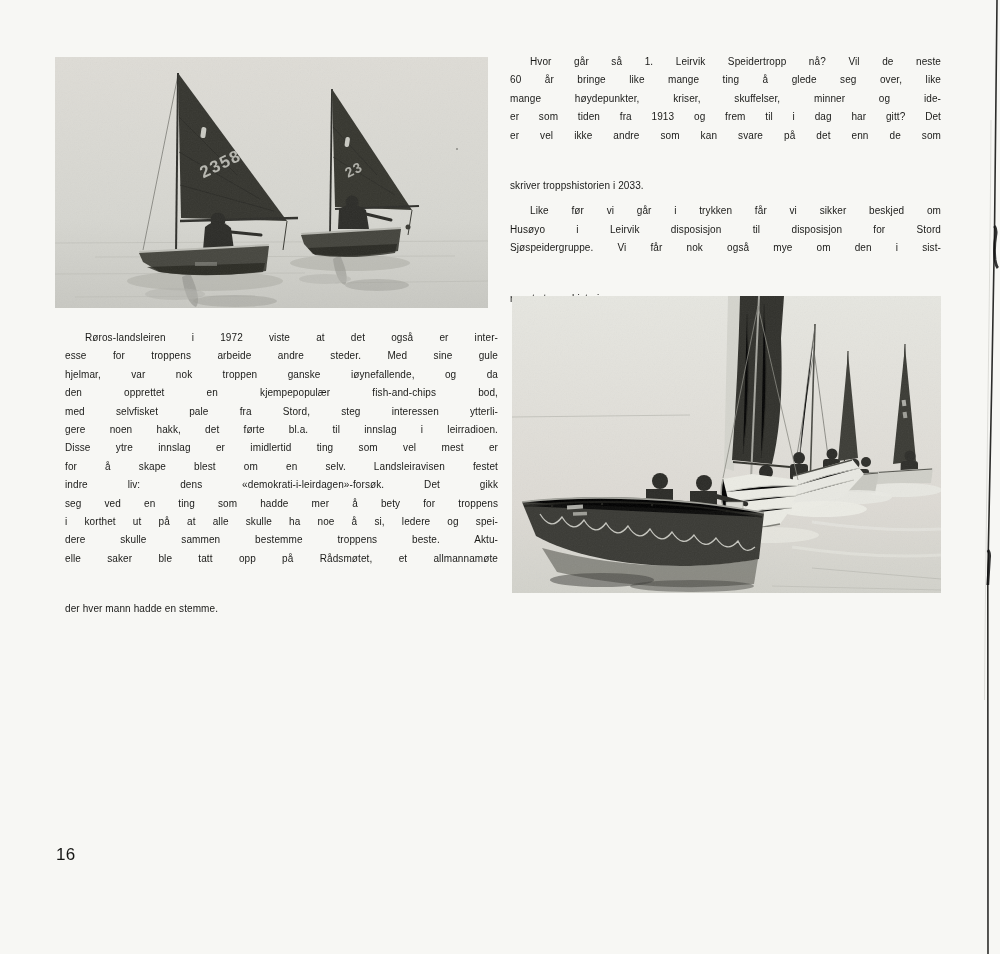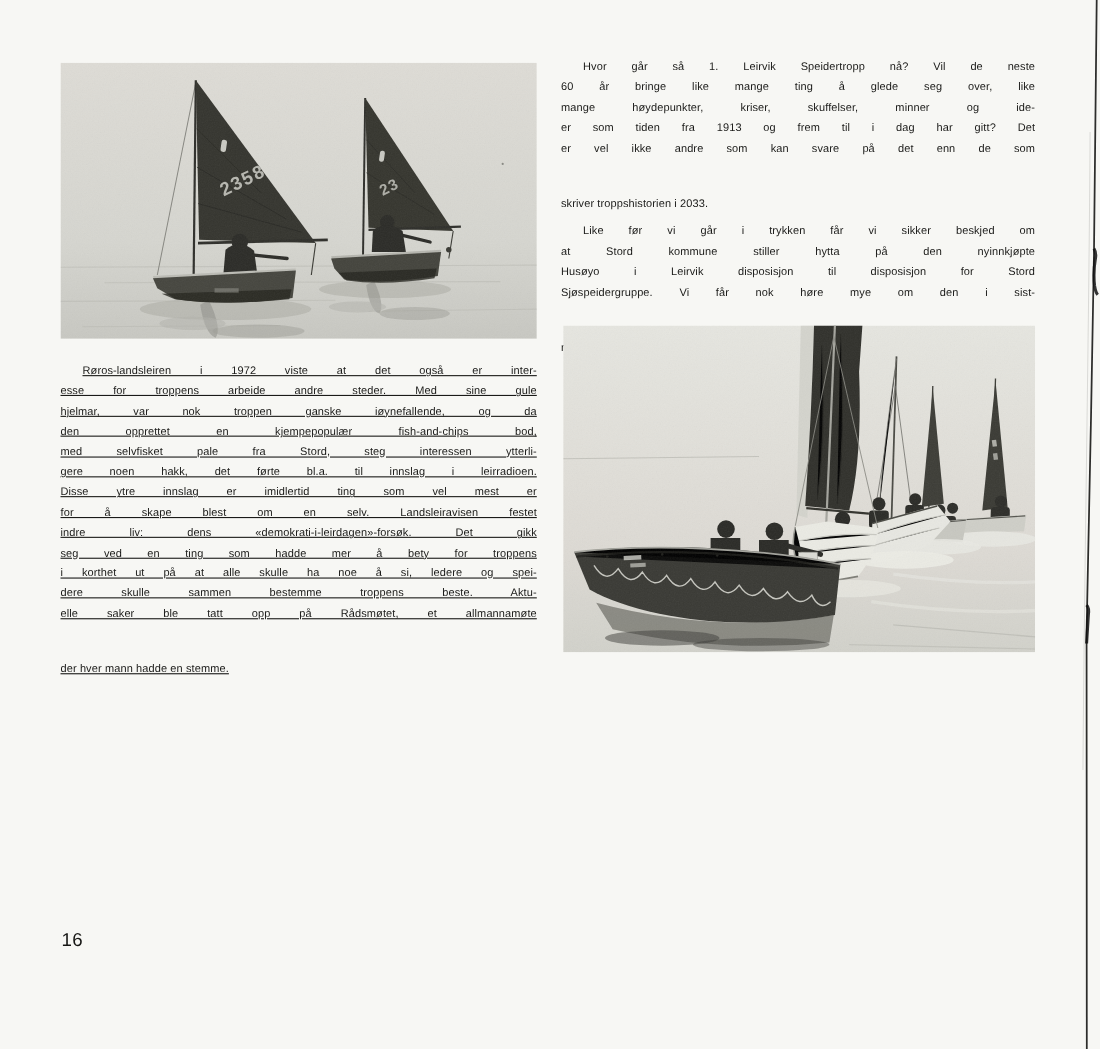--- a/index.html
+++ b/index.html
@@ -10,21 +10,21 @@
     color:#1a1a18;
   }
   .col{
     position:absolute;
     font-size:10px;
     line-height:18.4px;
     letter-spacing:0.1px;
     color:#1a1a18;
   }
   .col-right{left:510px;top:53px;width:431px;}
-  .col-left{left:55px;top:329px;width:433px;text-decoration:underline;}
+  .col-left{left:65px;top:329px;width:433px;}
   .para .line{
     text-align:justify;
     text-align-last:justify;
   }
   .para .line:last-child{text-align-last:left;margin-top:32px;}
   .para .line:first-child{text-indent:20px;}
   .para + .para{margin-top:7px;}
   .photo{position:absolute;margin:0;padding:0;}
   .photo svg{display:block;width:100%;height:100%;}
   .photo1{left:55px;top:57px;width:433px;height:251px;}
@@ -121,23 +121,22 @@
     <div class="para">
         <div class="line">Hvor går så 1. Leirvik Speidertropp nå? Vil de neste</div>
         <div class="line">60 år bringe like mange ting å glede seg over, like</div>
         <div class="line">mange høydepunkter, kriser, skuffelser, minner og ide-</div>
         <div class="line">er som tiden fra 1913 og frem til i dag har gitt? Det</div>
         <div class="line">er vel ikke andre som kan svare på det enn de som</div>
         <div class="line">skriver troppshistorien i 2033.</div>
       </div>
     <div class="para">
         <div class="line">Like før vi går i trykken får vi sikker beskjed om</div>
-        <div class="line">at Stord kommune stiller hytta på den nyinnkjøpte</div>
         <div class="line">Husøyo i Leirvik disposisjon til disposisjon for Stord</div>
-        <div class="line">Sjøspeidergruppe. Vi får nok høre mye om den i sist-</div>
+        <div class="line">Sjøspeidergruppe. Vi får nok også mye om den i sist-</div>
         <div class="line">nevnte troppshistorie.</div>
       </div>
   </div>
 
   <figure class="photo photo2">
     <svg viewBox="0 0 429 297" preserveAspectRatio="none">
       <defs>
         <linearGradient id="sky2" x1="0" y1="0" x2="0" y2="1">
           <stop offset="0" stop-color="#e6e6e0"></stop>
           <stop offset="0.7" stop-color="#dddad4"></stop>

